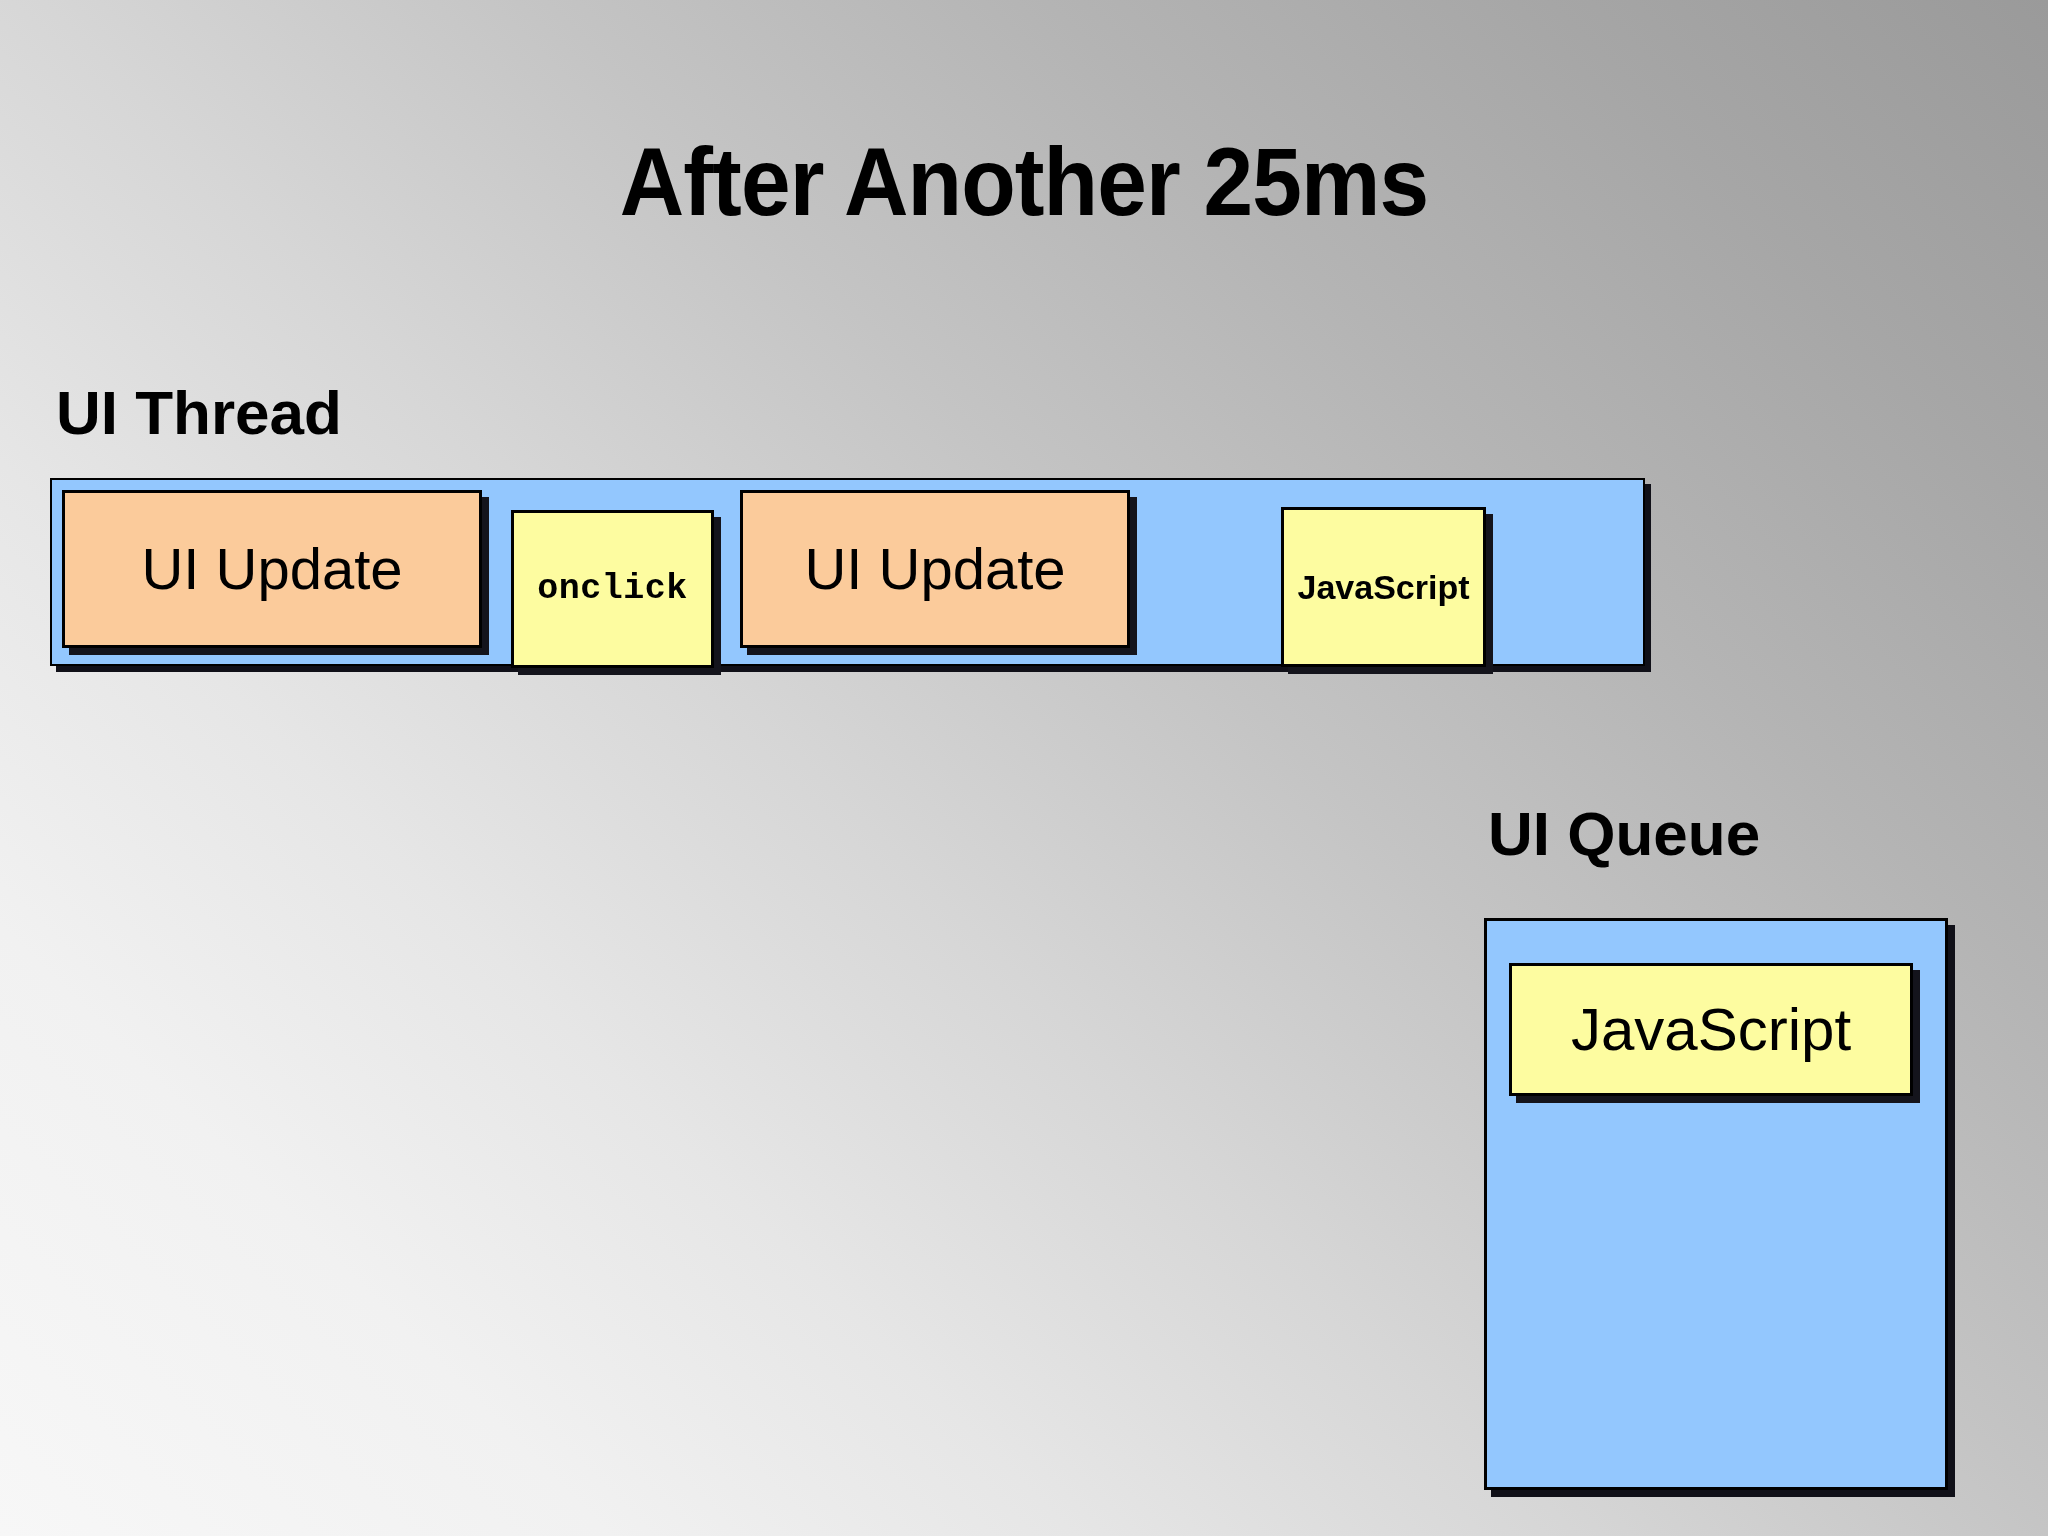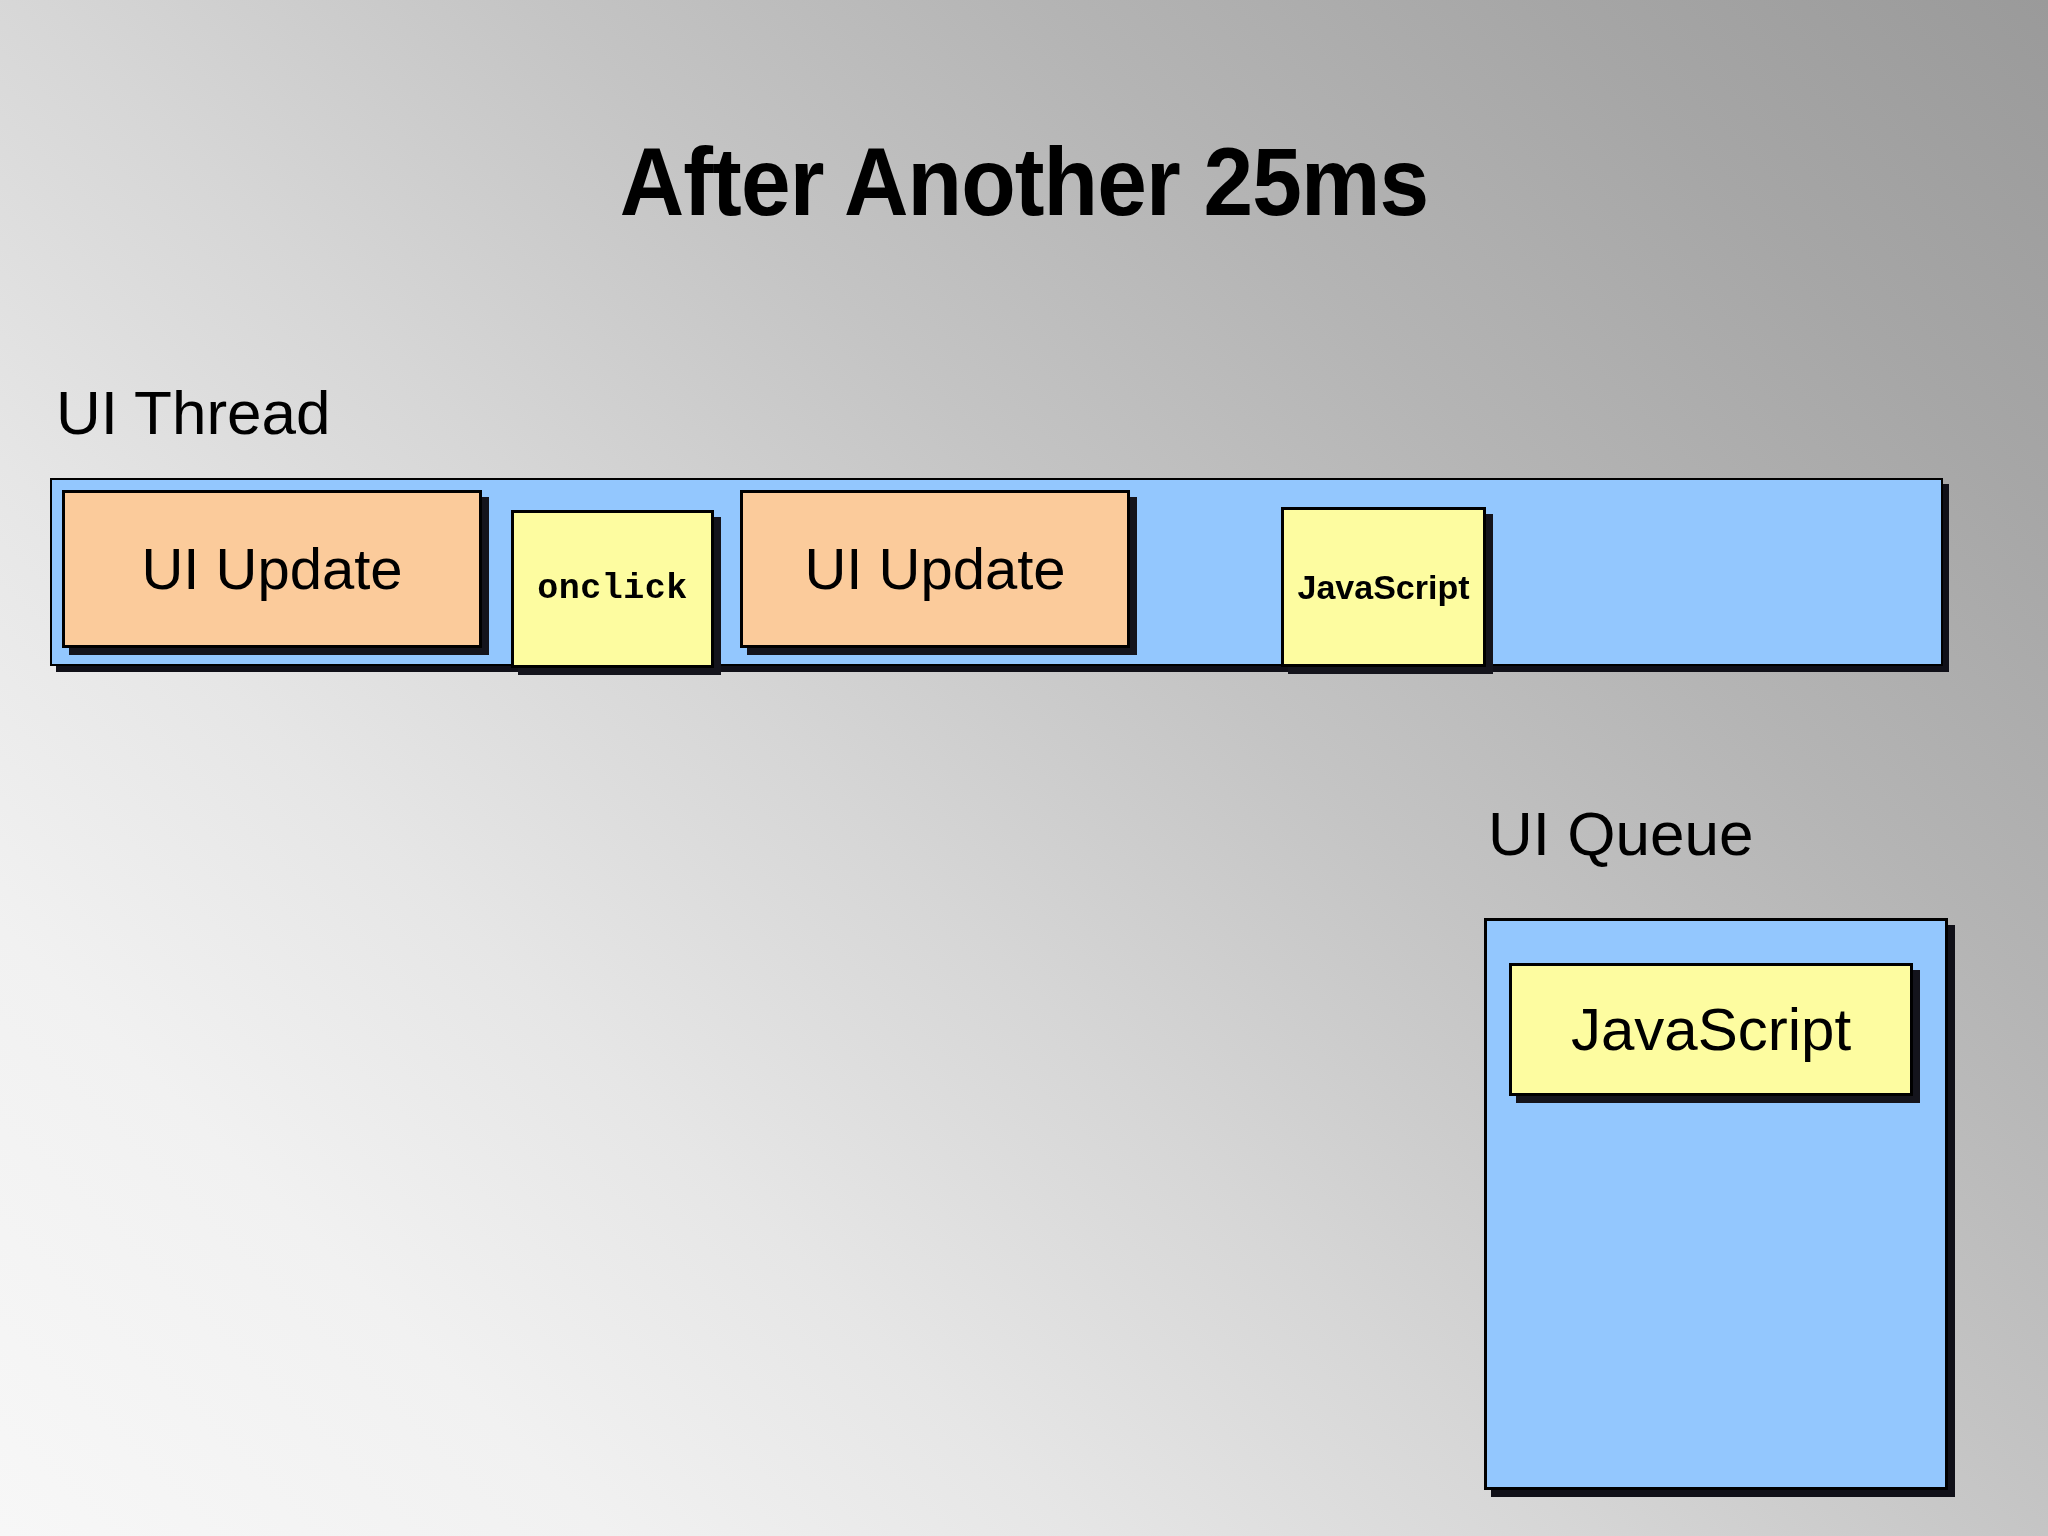--- a/index.html
+++ b/index.html
@@ -41,35 +41,35 @@
     color: #000000;
     transform: scaleX(0.93);
     transform-origin: 50% 50%;
     white-space: nowrap;
   }
 
   
   .section-label {
     position: absolute;
     font-family: "Liberation Sans", sans-serif;
-    font-weight: 400;
+    font-weight: 700;
     font-size: 62px;
     line-height: 1;
     color: #000000;
     white-space: nowrap;
   }
   #ui-thread-label { left: 56px;  top: 382px; }
   #ui-queue-label  { left: 1488px; top: 803px; }
 
   
   .thread-bar {
     position: absolute;
     left: 50px;
     top: 478px;
-    width: 1893px;
+    width: 1595px;
     height: 188px;
     background: #93c7fe;
     border: 2px solid #000000;
     box-sizing: border-box;
     box-shadow: 6px 6px 0 0 #101018;
   }
 
   
   .block {
     position: absolute;

